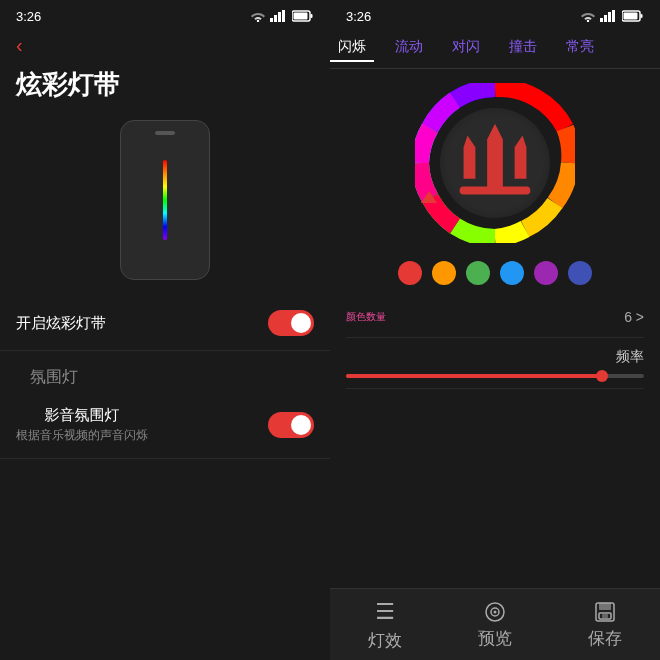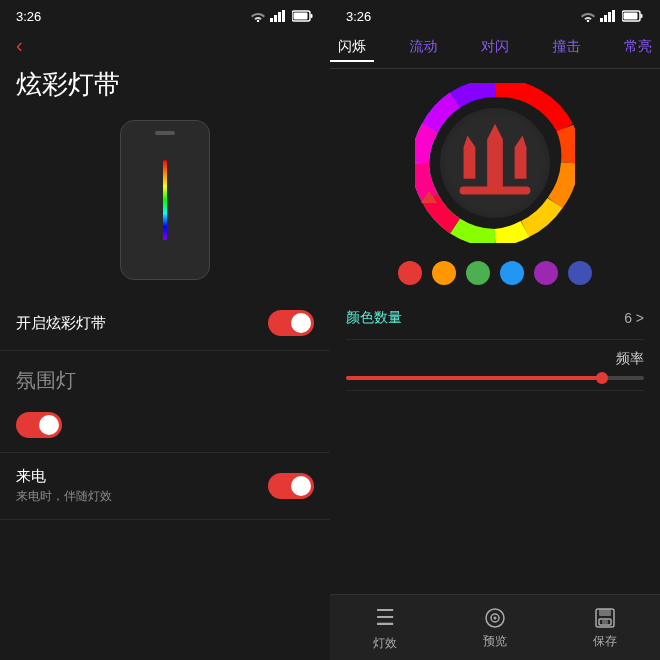--- a/index.html
+++ b/index.html
@@ -46,21 +46,21 @@
     }
 
     .back-arrow {
       color: #e53935;
       font-size: 20px;
       cursor: pointer;
     }
 
     .page-title {
       font-size: 26px;
-      font-weight: normal;
+      font-weight: bold;
       padding: 4px 16px 8px;
       color: #fff;
     }
 
     .phone-preview-container {
       display: flex;
       justify-content: center;
       align-items: center;
       padding: 10px 0 16px;
     }
@@ -98,37 +98,39 @@
       padding: 0 0;
       flex: 1;
     }
 
     .setting-item {
       display: flex;
       justify-content: space-between;
       align-items: center;
       padding: 14px 16px;
       border-bottom: 1px solid #2a2a2a;
+      text-align: center;
     }
 
     .setting-label {
       font-size: 15px;
       color: #fff;
     }
 
     .setting-sublabel {
       font-size: 12px;
       color: #888;
       margin-top: 2px;
     }
 
     .section-header {
       padding: 16px 16px 4px;
-      font-size: 20px;
+      font-size: 16px;
       color: #888;
+      margin-left: 14px;
     }
 
     .toggle {
       width: 46px;
       height: 26px;
       border-radius: 13px;
       background: #e53935;
       position: relative;
       cursor: pointer;
       flex-shrink: 0;
@@ -161,23 +163,24 @@
       justify-content: space-between;
       align-items: center;
       padding: 8px 16px 4px;
       font-size: 13px;
       color: #fff;
       height: 28px;
     }
 
     .tab-bar {
       display: flex;
-      justify-content: space-between;
+      justify-content: flex-start;
       padding: 6px 0;
       border-bottom: 1px solid #333;
+      gap: 13px;
     }
 
     .tab-item {
       font-size: 14px;
       color: #8b5cf6;
       padding: 4px 8px;
       cursor: pointer;
     }
 
     .tab-item.active {
@@ -243,22 +246,22 @@
 
     .right-setting-row {
       display: flex;
       justify-content: space-between;
       align-items: center;
       padding: 12px 0;
       border-bottom: 1px solid #2a2a2a;
     }
 
     .right-setting-label {
-      font-size: 14px;
-      color: #5eead4;
+      font-size: 10px;
+      color: #ec4899;
     }
 
     .right-setting-value {
       font-size: 14px;
       color: #aaa;
       display: flex;
       align-items: center;
       gap: 4px;
     }
 
@@ -327,21 +330,21 @@
       gap: 4px;
       cursor: pointer;
     }
 
     .bottom-nav-icon {
       font-size: 22px;
       color: #aaa;
     }
 
     .bottom-nav-label {
-      font-size: 12px;
+      font-size: 17px;
       color: #aaa;
     }
   </style>
 </head>
 <body>
 
 <div class="left-panel">
   <div class="status-bar-left">
     <span>3:26</span>
     <div class="status-icons">
@@ -378,31 +381,28 @@
 
   <div class="settings-list">
     <div class="setting-item">
       <span class="setting-label">开启炫彩灯带</span>
       <div class="toggle"></div>
     </div>
 
     <div class="section-header">氛围灯</div>
 
     <div class="setting-item">
-      <div class="toggle"></div>
-    </div>
-
-
-    <div class="setting-item">
       <div>
-        <div class="setting-label">来电</div>
-        <div class="setting-sublabel">来电时，伴随灯效</div>
+        <div class="setting-label">影音氛围灯</div>
+        <div class="setting-sublabel">根据音乐视频的声音闪烁</div>
       </div>
       <div class="toggle"></div>
     </div>
+
+
   </div>
 </div>
 
 <div class="right-panel">
   <div class="status-bar-right">
     <span>3:26</span>
     <div class="status-icons">
       <svg width="16" height="12" viewBox="0 0 16 12">
         <path d="M8 3C5.2 3 2.7 4.1 1 6L2.4 7.4C3.7 6.1 5.8 5 8 5s4.3 1.1 5.6 2.4L15 6C13.3 4.1 10.8 3 8 3z" fill="white" opacity="0.5"></path>
         <path d="M8 7C6.5 7 5.2 7.6 4.3 8.5L5.7 9.9C6.3 9.3 7.1 9 8 9s1.7.3 2.3.9l1.4-1.4C10.8 7.6 9.5 7 8 7z" fill="white" opacity="0.8"></path>

